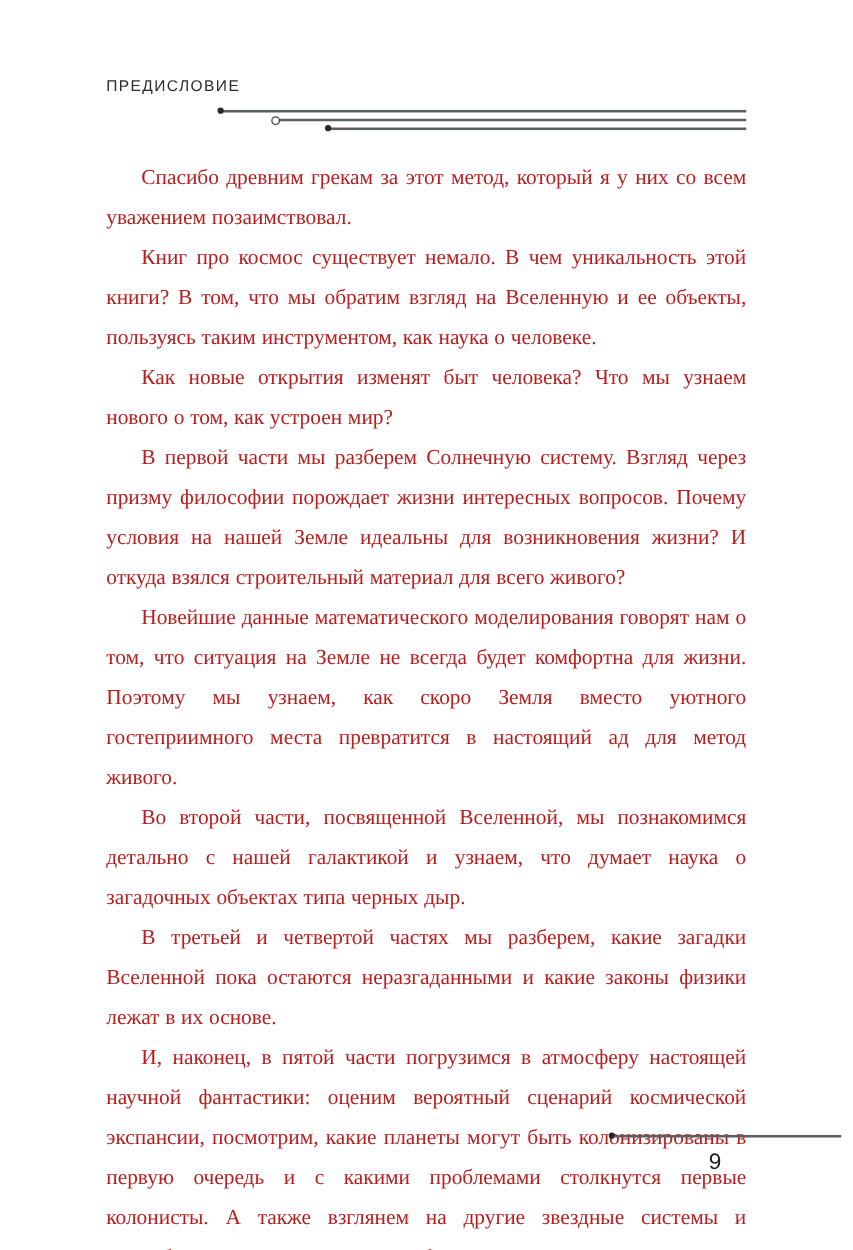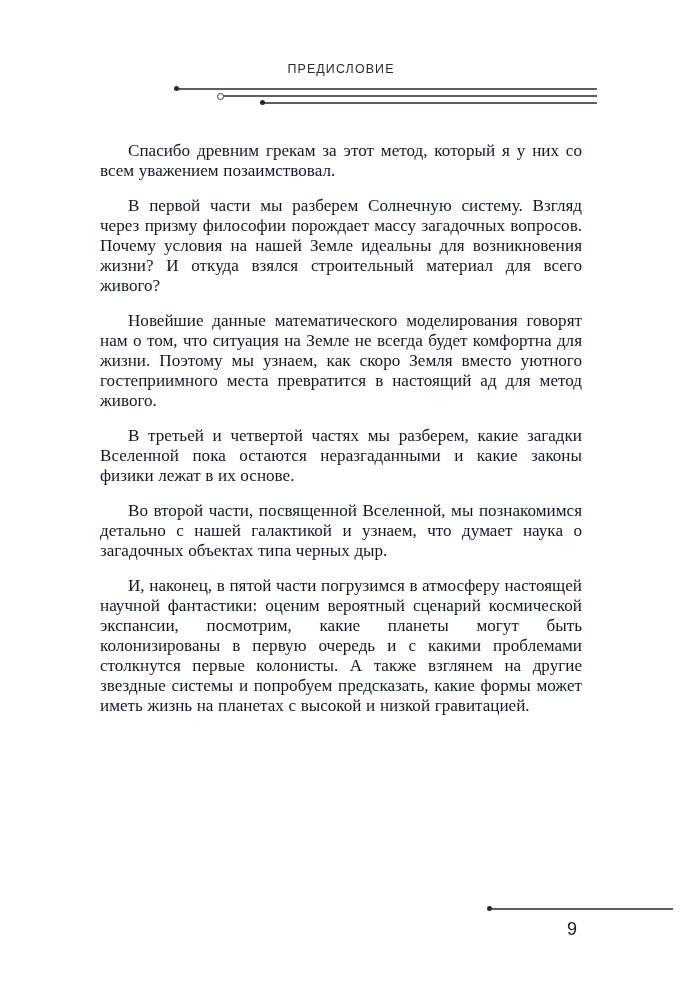--- a/index.html
+++ b/index.html
@@ -20,21 +20,21 @@
     position: absolute;
     inset: 0;
   }
 
   
   .running-head {
     position: absolute;
     left: 85px;
     top: 62px;
     width: 512px;
-    text-align: center;
+    text-align: left;
     font-family: "Liberation Sans", sans-serif;
     font-size: 12.4px;
     letter-spacing: 1.15px;
     color: #2b2b2b;
     white-space: nowrap;
   }
 
   .header-rules {
     position: absolute;
     left: 0;
@@ -70,26 +70,26 @@
   .dot-h3 { left: 260px; top: 14px; }
 
   
   .body-text {
     position: absolute;
     left: 85px;
     top: 126px;
     width: 512px;
   }
   .body-text p {
-    margin: 15px;
+    margin: 0;
     text-align: justify;
     text-indent: 28px;
     font-size: 17.1px;
-    line-height: 20px;
-    color: #0f172a;
+    line-height: 32px;
+    color: #b91c1c;
     -webkit-hyphens: none;
     hyphens: none;
     word-spacing: 0.02em;
   }
   .body-text p:last-child {
     text-align: justify;
   }
 
   
   .footer {
@@ -130,24 +130,26 @@
     <div class="rule rule-1"></div>
     <div class="rule rule-2"></div>
     <div class="rule rule-3"></div>
     <div class="dot dot-filled dot-h1"></div>
     <div class="dot dot-hollow dot-h2"></div>
     <div class="dot dot-filled dot-h3"></div>
   </div>
 
   <div class="body-text">
     <p>Спасибо древним грекам за этот метод, который я у них со всем уважением позаимствовал.</p>
-    <p>В первой части мы разберем Солнечную систему. Взгляд через призму философии порождает массу загадочных вопросов. Почему условия на нашей Земле идеальны для возникновения жизни? И откуда взялся строительный материал для всего живого?</p>
+    <p>Книг про космос существует немало. В чем уникальность этой книги? В том, что мы обратим взгляд на Вселенную и ее объекты, пользуясь таким инструментом, как наука о человеке.</p>
+    <p>Как новые открытия изменят быт человека? Что мы узнаем нового о том, как устроен мир?</p>
+    <p>В первой части мы разберем Солнечную систему. Взгляд через призму философии порождает жизни интересных вопросов. Почему условия на нашей Земле идеальны для возникновения жизни? И откуда взялся строительный материал для всего живого?</p>
     <p>Новейшие данные математического моделирования говорят нам о том, что ситуация на Земле не всегда будет комфортна для жизни. Поэтому мы узнаем, как скоро Земля вместо уютного гостеприимного места превратится в настоящий ад для метод живого.</p>
+    <p>Во второй части, посвященной Вселенной, мы познакомимся детально с нашей галактикой и узнаем, что думает наука о загадочных объектах типа черных дыр.</p>
     <p>В третьей и четвертой частях мы разберем, какие загадки Вселенной пока остаются неразгаданными и какие законы физики лежат в их основе.</p>
-    <p>Во второй части, посвященной Вселенной, мы познакомимся детально с нашей галактикой и узнаем, что думает наука о загадочных объектах типа черных дыр.</p>
     <p>И, наконец, в пятой части погрузимся в атмосферу настоящей научной фантастики: оценим вероятный сценарий космической экспансии, посмотрим, какие планеты могут быть колонизированы в первую очередь и с какими проблемами столкнутся первые колонисты. А также взглянем на другие звездные системы и попробуем предсказать, какие формы может иметь жизнь на планетах с высокой и низкой гравитацией.</p>
   </div>
 
   <div class="footer">
     <div class="footer-rule"></div>
     <div class="dot dot-filled dot-f1"></div>
     <div class="page-number">9</div>
   </div>
 
 </div>

